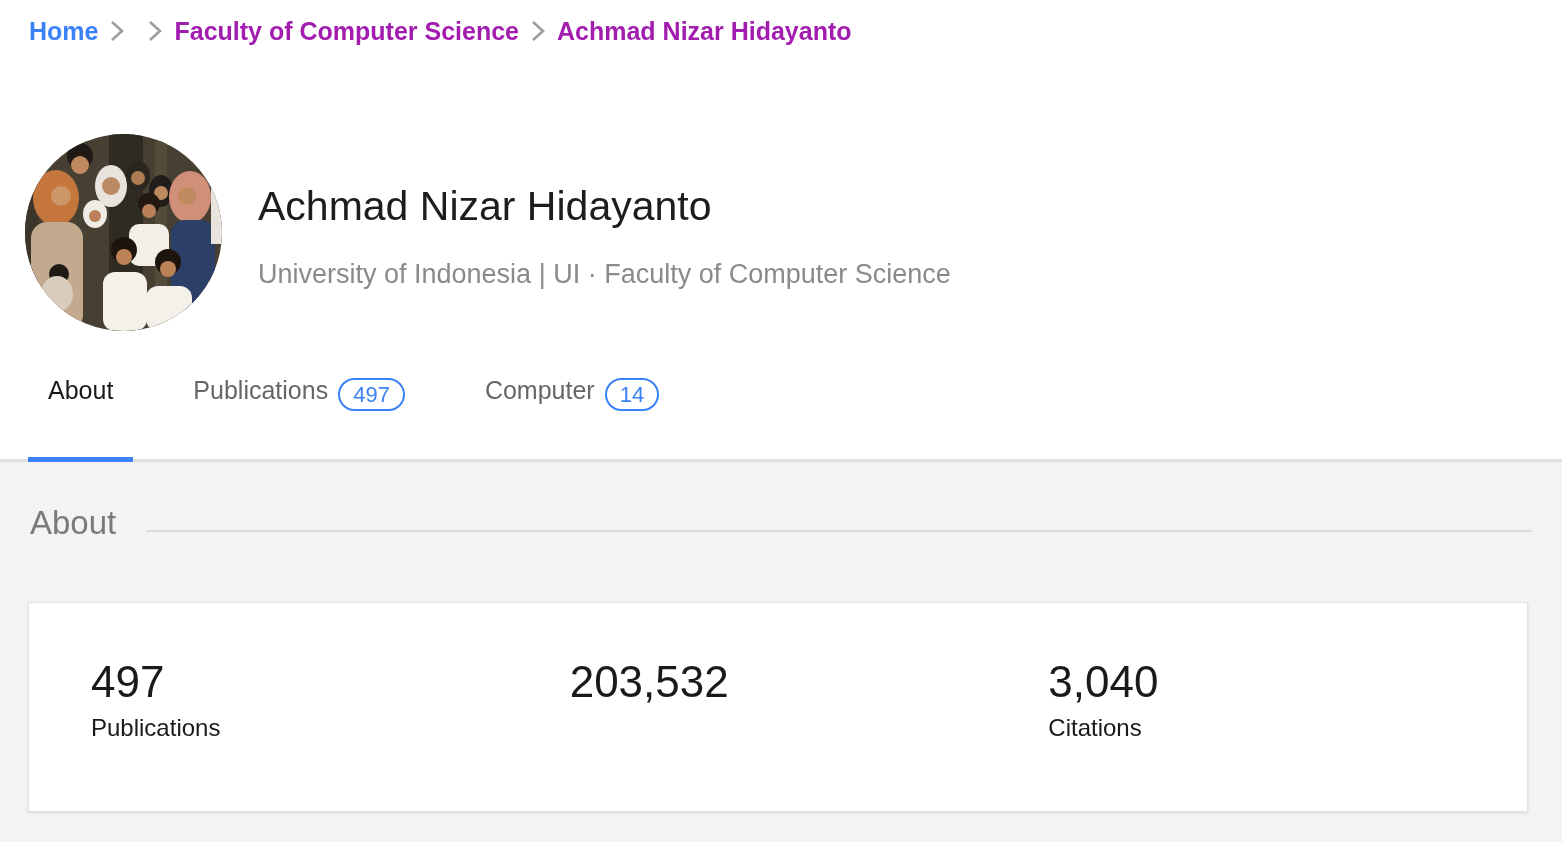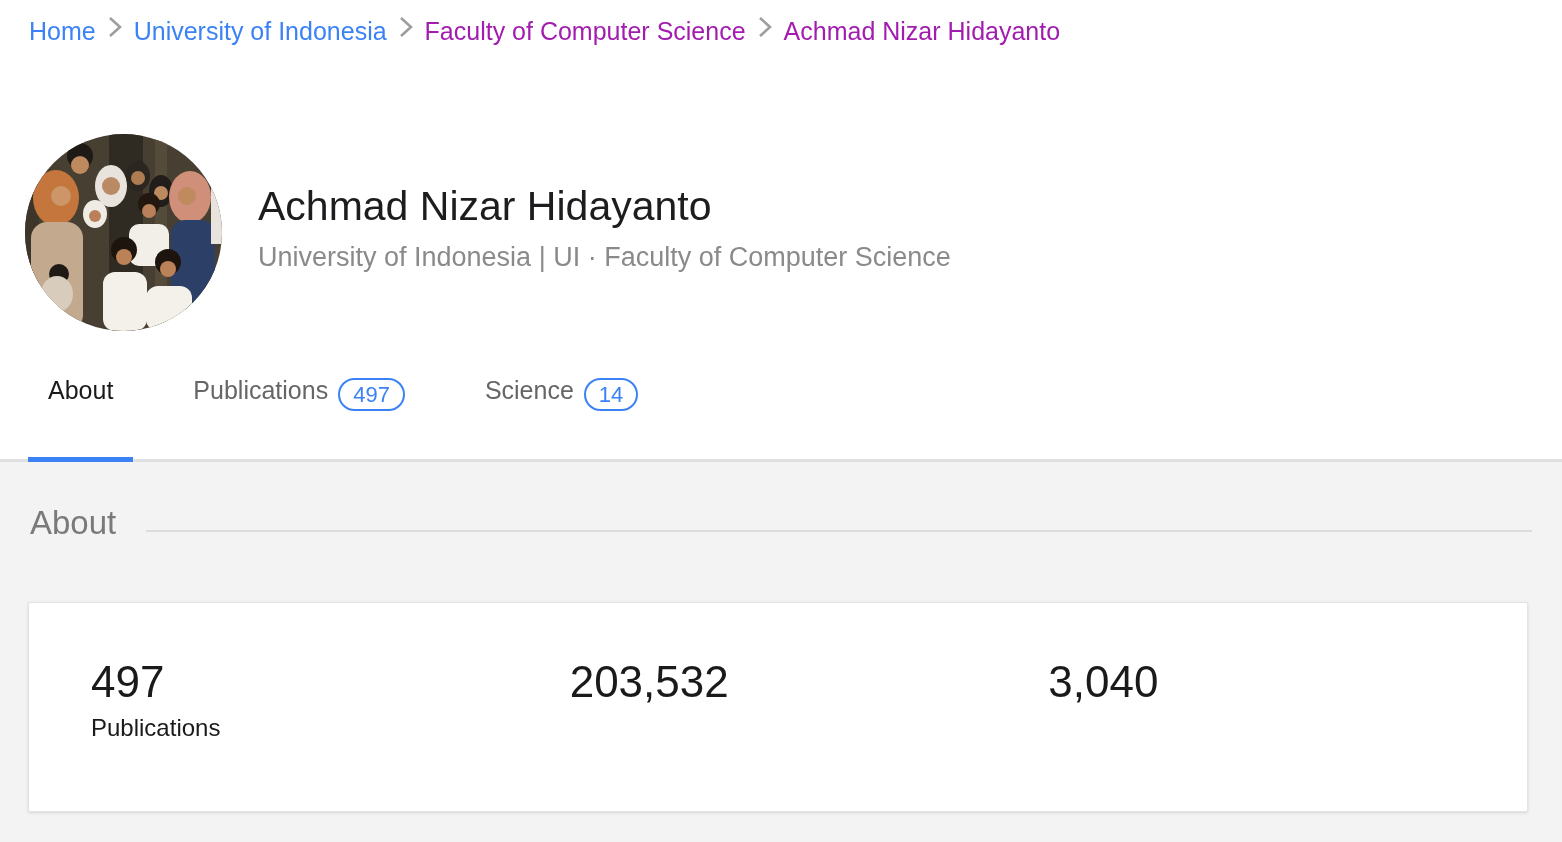--- a/index.html
+++ b/index.html
@@ -12,22 +12,23 @@
     display:flex;
     flex-direction:column;
   }
 
   
   .breadcrumb {
     padding:16px 0 0 29px;
     font-size:25px;
     line-height:30px;
     display:flex;
-    align-items:flex-start;
+    align-items:center;
     white-space:nowrap;
+    font-weight:bold;
   }
   .crumb-link { color:#3b82f6; text-decoration:none; cursor:pointer; }
   .crumb-text { color:#a21caf; }
   .crumb-sep {
     margin:0 12px;
     display:inline-flex;
     align-items:center;
   }
 
   
@@ -44,21 +45,21 @@
   }
   .avatar svg { display:block; }
   .profile-info { margin-left:36px; padding-top:48px; }
   .profile-name {
     font-size:41px;
     line-height:49px;
     font-weight:400;
     color:#1d1d1f;
   }
   .profile-affiliation {
-    margin-top:10px;
+    margin-top:27px;
     font-size:27px;
     line-height:32px;
     color:#8a8a8a;
   }
 
   
   .tabs {
     margin-top:32px;
     padding-left:28px;
     display:flex;
@@ -160,21 +161,20 @@
 </head>
 <body>
 
 <nav class="breadcrumb">
   <a class="crumb-link">Home</a>
   <span class="crumb-sep">
     <svg width="14" height="22" viewBox="0 0 14 22">
         <polyline points="2,2 12,11 2,20" fill="none" stroke="#9e9e9e" stroke-width="2.6"></polyline>
       </svg>
   </span>
-  <a class="crumb-link">University of Indonesia</a>
   <span class="crumb-sep">
     <svg width="14" height="22" viewBox="0 0 14 22">
         <polyline points="2,2 12,11 2,20" fill="none" stroke="#9e9e9e" stroke-width="2.6"></polyline>
       </svg>
   </span>
   <span class="crumb-text">Faculty of Computer Science</span>
   <span class="crumb-sep">
     <svg width="14" height="22" viewBox="0 0 14 22">
         <polyline points="2,2 12,11 2,20" fill="none" stroke="#9e9e9e" stroke-width="2.6"></polyline>
       </svg>
@@ -233,21 +233,21 @@
 </header>
 
 <nav class="tabs">
   <div class="tab active">
     <span>About</span>
   </div>
   <div class="tab">
     <span>Publications</span><span class="tab-badge">497</span>
   </div>
   <div class="tab">
-    <span>Science</span><span class="tab-badge">14</span>
+    <span>Computer</span><span class="tab-badge">14</span>
   </div>
 </nav>
 
 <section class="about-section">
   <div class="section-header">
     <h2 class="section-heading">About</h2>
     <div class="section-rule"></div>
   </div>
 
   <div class="stats-card">
@@ -255,15 +255,18 @@
       <div class="stat-value">497</div>
       <div class="stat-label">
         <span>Publications</span>
       </div>
     </div>
     <div class="stat">
       <div class="stat-value">203,532</div>
     </div>
     <div class="stat">
       <div class="stat-value">3,040</div>
+      <div class="stat-label">
+        <span>Citations</span>
+      </div>
     </div>
   </div>
 </section>
 
 </body></html>

